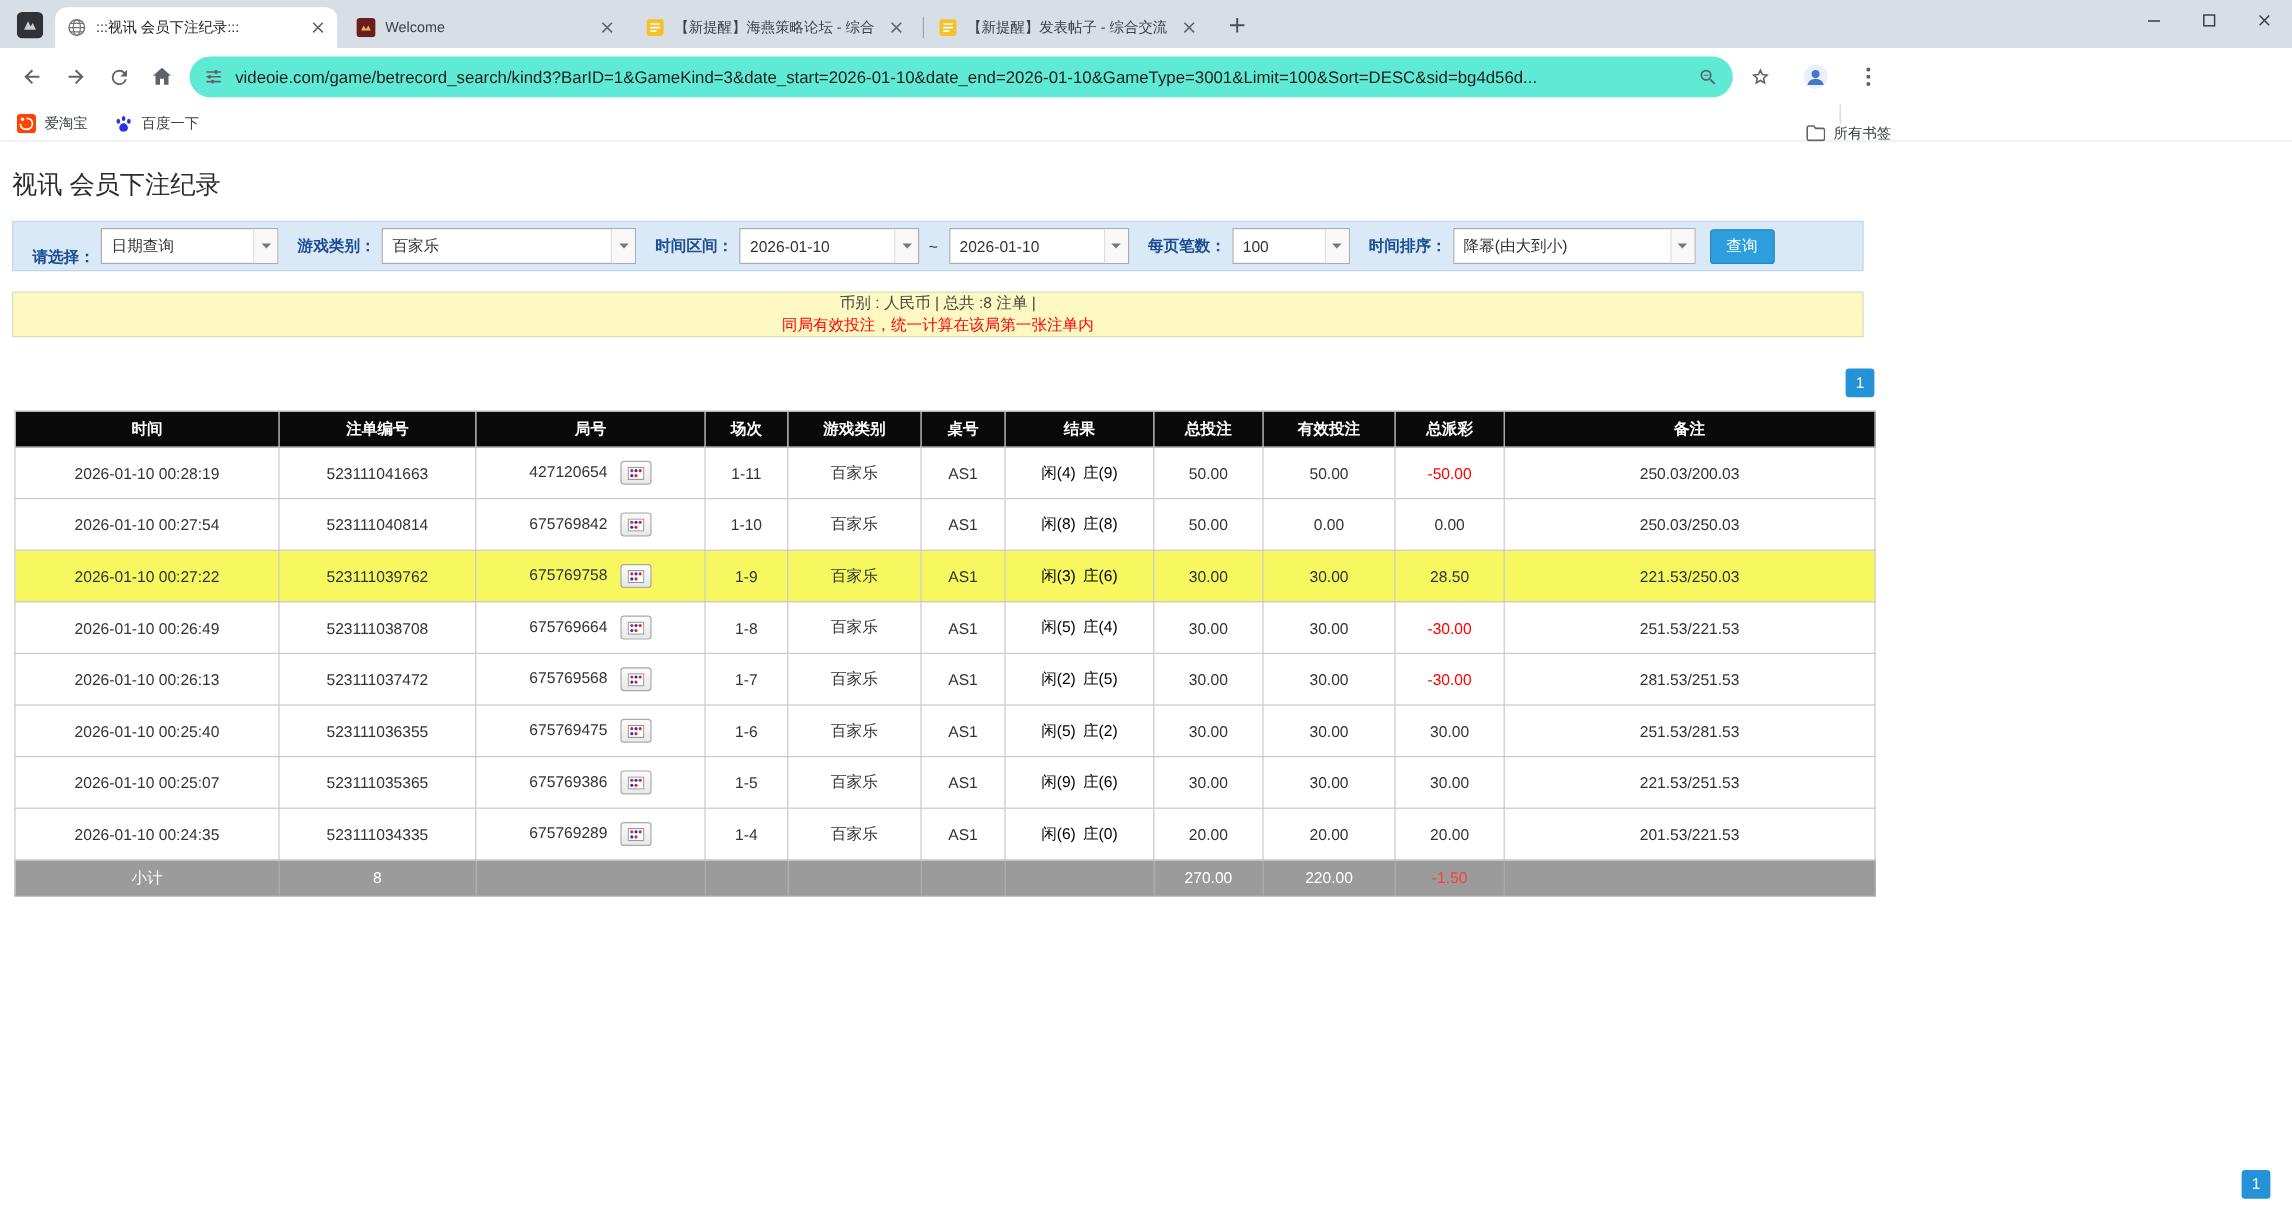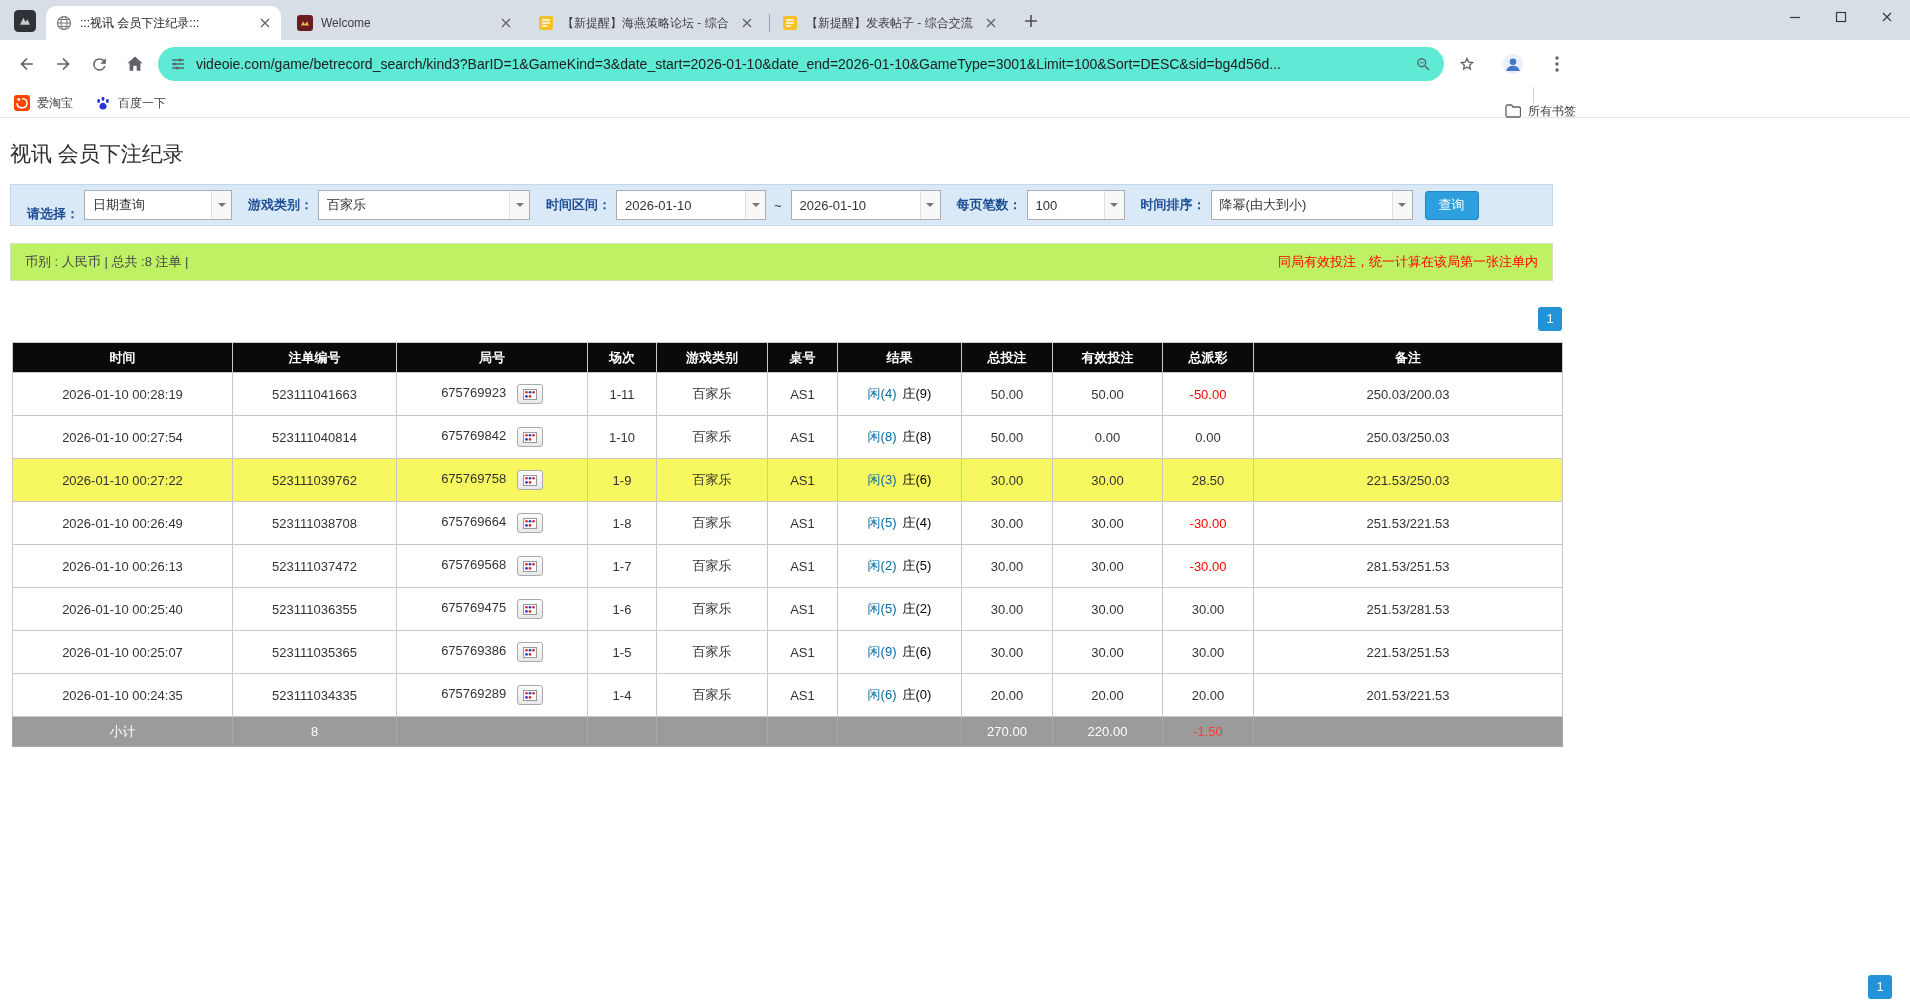--- a/index.html
+++ b/index.html
@@ -67,41 +67,41 @@
   .sel-arrow { width:20px; display:flex; align-items:center; justify-content:center; border-left:1px solid #E0E0E0; background:#F8F8F8; }
   .sel-arrow i { width:0; height:0; border:4px solid transparent; border-top-color:#777; margin-top:4px; }
   .tilde { margin:0 4px 0 8px; color:#333; }
   .search-btn {
     margin-left:12px; background:#2D9EDE; color:#fff; border:1px solid #2388C4;
     border-radius:3px; height:29px; padding:0 13px; font-size:13px;
     font-family:"Liberation Sans","DejaVu Sans",sans-serif;
   }
 
   .summary-bar {
-    margin:17px 0 0 10px; width:1543px; height:38px; background:#bef264; border:1px solid #CFE3C0;
-    display:flex; justify-content:space-between; align-items:center; padding:0 14px; font-size:13px;
+    margin:17px 0 0 10px; width:1543px; height:38px; background:#fef9c3; border:1px solid #CFE3C0;
+    display:flex; justify-content:space-between; align-items:center; padding:0 14px; font-size:13px;flex-direction:column;
   }
   .summary-left { color:#444; }
   .summary-right { color:#FF0000; }
 
   .pagination-top { margin:26px 0 0 12px; width:1550px; text-align:right; }
   .page-num {
     display:inline-block; min-width:24px; height:24px; line-height:24px; text-align:center;
     background:#2492D6; color:#fff; font-size:13px; border-radius:3px;
   }
 
   table.bet-table { border-collapse:collapse; table-layout:fixed; width:1550px; margin:11px 0 0 12px; font-size:13px; }
   .bet-table th {
     background:#0A0A0A; color:#fff; font-weight:bold; height:30px;
     border:1px solid #C9C9C9; text-align:center;
   }
   .bet-table td { height:43px; border:1px solid #C9C9C9; text-align:center; color:#333; background:#fff; }
   .bet-table tr.highlight td { background:#F7F75F; }
   .bet-link { color:#0A6ECD; }
-  .result-player { color:#0369a1; margin-right:6px; }
+  .result-player { color:#000000; margin-right:6px; }
   .result-banker { color:#000000; }
   .payout-cell.neg { color:#FF0000; }
   .replay-btn {
     display:inline-flex; align-items:center; justify-content:center;
     width:26px; height:20px; background:linear-gradient(#FBFBFB,#E8E8E8);
     border:1px solid #AAA; border-radius:3px; vertical-align:middle; margin-left:7px;
   }
   .bet-table tr.summary td { background:#9B9B9B; color:#fff; height:30px; border:1px solid #A8A8A8; }
   .bet-table tr.summary td.neg { color:#FF3B3B; }
 
@@ -400,21 +400,21 @@
         <th>有效投注</th>
         <th>总派彩</th>
         <th>备注</th>
       </tr>
     </thead>
     <tbody>
         <tr class="bet-row">
     <td>2026-01-10 00:28:19</td>
     <td>523111041663</td>
     <td>
-      <span>675769923</span>
+      <span>427120654</span>
       <span class="replay-btn">
         <svg width="14" height="11" viewBox="0 0 14 11">
                 <rect x="0.5" y="0.5" width="13" height="10" fill="#fff" stroke="#999"></rect>
                 <circle cx="3.5" cy="3.2" r="1.3" fill="#D22"></circle>
                 <circle cx="7" cy="3.2" r="1.3" fill="#23C"></circle>
                 <circle cx="10.5" cy="3.2" r="1.3" fill="#D22"></circle>
                 <circle cx="3.5" cy="7.4" r="1.3" fill="#23C"></circle>
                 <circle cx="7" cy="7.4" r="1.3" fill="#D22"></circle>
               </svg>
       </span>

